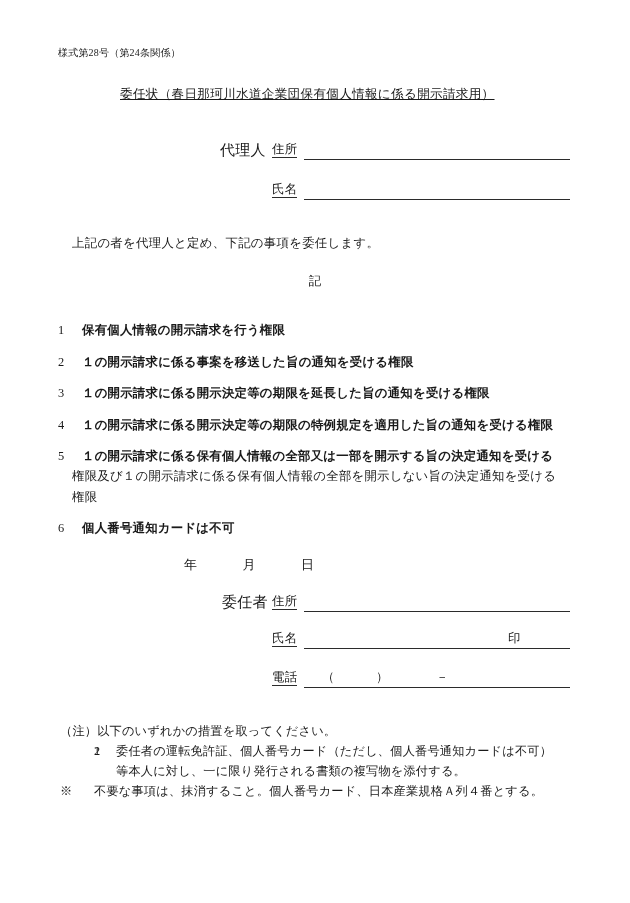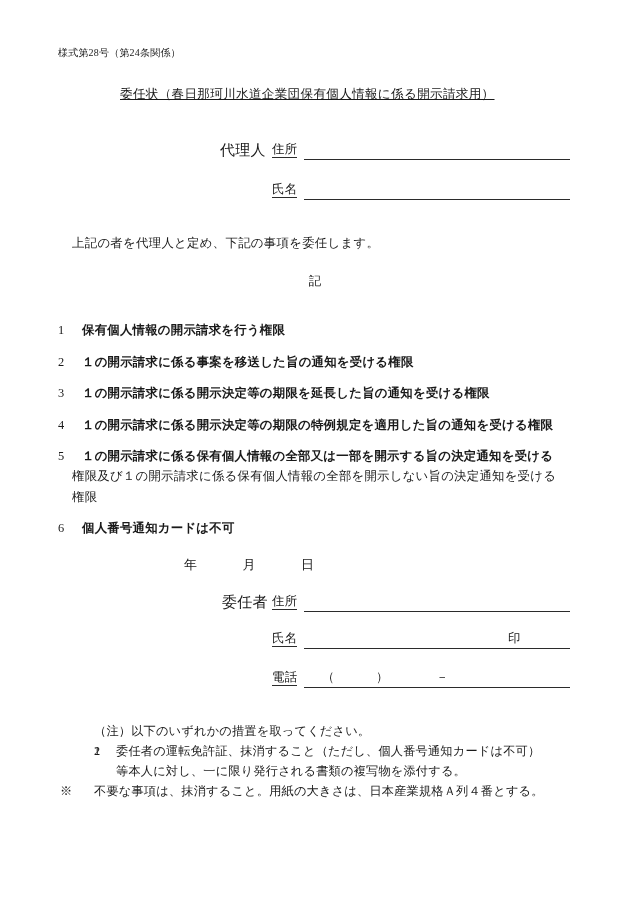--- a/index.html
+++ b/index.html
@@ -134,21 +134,21 @@
 
   
   .notes {
     position: absolute;
     left: 60px; top: 722px;
     width: 560px;
     font-size: 12.2px;
     letter-spacing: 0.2px;
     line-height: 1.63;
   }
-  .note-head { white-space: nowrap; margin-left: 34px; }
+  .note-head { white-space: nowrap; }
   .note-sub { position: relative; padding-left: 34px; }
   .note-sub .num { position: absolute; left: 34px; }
   .note-sub .ln { display: block; white-space: nowrap; }
   .note-sub .ln.first { padding-left: 22px; }
   .note-sub .ln.cont { padding-left: 22px; }
   .note-star { position: relative; padding-left: 0; white-space: nowrap; }
   .note-star .star { display: inline-block; width: 34px; }
 </style>
 </head>
 <body>
@@ -261,23 +261,23 @@
   <div class="notes">
 
     <div class="note-head">（注）以下のいずれかの措置を取ってください。</div>
 
     <div class="note-sub">
       <span class="num">1</span>
     </div>
 
     <div class="note-sub">
       <span class="num">2</span>
-      <span class="ln first">委任者の運転免許証、抹消すること（ただし、個人番号通知カードは不可）</span>
+      <span class="ln first">委任者の運転免許証、個人番号カード（ただし、個人番号通知カードは不可）</span>
       <span class="ln cont">等本人に対し、一に限り発行される書類の複写物を添付する。</span>
     </div>
 
     <div class="note-star">
-      <span class="star">※</span><span>不要な事項は、抹消すること。用紙の大きさは、日本産業規格Ａ列４番とする。</span>
+      <span class="star">※</span><span>不要な事項は、抹消すること。個人番号カード、日本産業規格Ａ列４番とする。</span>
     </div>
 
   </div>
 
 </div>
 
 </body></html>

